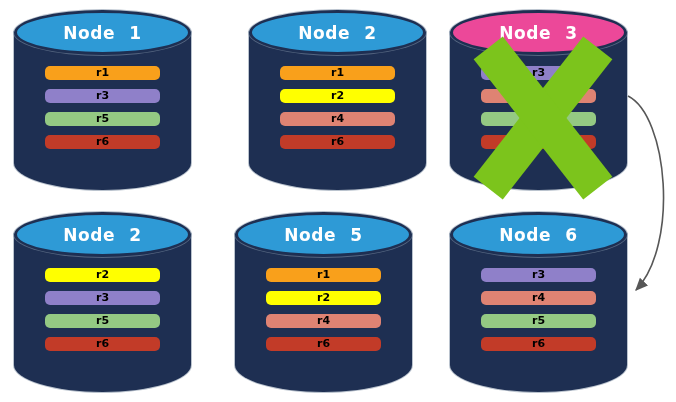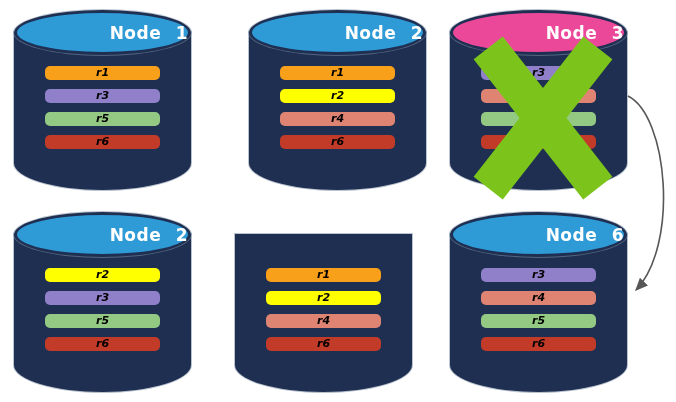--- a/index.html
+++ b/index.html
@@ -19,31 +19,31 @@
     position:absolute; left:0; right:0; top:22px; bottom:0;
     background:#1E2F52;
     border-radius:0 0 50% 50% / 0 0 27px 27px;
     box-shadow:0 0 0 1px rgba(130,145,165,0.55);
   }
   .cyl-top {
     position:absolute; left:0; top:0; width:177px; height:45px;
     box-sizing:border-box;
     background:#2E9AD6; border:3px solid #1E2F52; border-radius:50%;
     box-shadow:0 0 0 1px rgba(130,145,165,0.55);
-    display:flex; align-items:center; justify-content:flex-end;
+    display:flex; align-items:center; justify-content:center;
   }
   .node-title {
     color:#ffffff; font-weight:bold; font-size:17px;
     letter-spacing:0.5px; word-spacing:8px; white-space:pre;
   }
   .bars { position:absolute; left:31px; top:56px; width:115px; }
   .bar {
     height:14px; margin-bottom:9px; border-radius:5px;
     display:flex; align-items:center; justify-content:center;
-    font-size:11px; font-weight:bold; color:#000; line-height:14px;font-style:italic;
+    font-size:11px; font-weight:bold; color:#000; line-height:14px;
   }
 
   .fail-x { position:absolute; left:36px; top:37px; width:113px; height:142px; }
   .x-leg  { position:absolute; left:50%; top:50%; width:37px; height:178px; background:#7CC41C; }
   .x-leg.a { transform:translate(-50%,-50%) rotate(38deg); }
   .x-leg.b { transform:translate(-50%,-50%) rotate(-38deg); }
 
   .arrow-svg { position:absolute; left:0; top:0; width:676px; height:402px; pointer-events:none; }
 </style>
 </head>
@@ -102,20 +102,23 @@
     <div class="bars">
       <div class="bar" style="background: rgb(255, 255, 0);">r2</div>
       <div class="bar" style="background: rgb(143, 128, 201);">r3</div>
       <div class="bar" style="background: rgb(148, 201, 131);">r5</div>
       <div class="bar" style="background: rgb(194, 59, 40);">r6</div>
     </div>
   </div>
 
   <div class="node node-5">
     <div class="cyl-body" style="background: rgb(30, 47, 82);"></div>
+    <div class="cyl-top" style="background: rgb(46, 154, 214);">
+      <span class="node-title">Node 5</span>
+    </div>
     <div class="bars">
       <div class="bar" style="background: rgb(249, 160, 27);">r1</div>
       <div class="bar" style="background: rgb(255, 255, 0);">r2</div>
       <div class="bar" style="background: rgb(223, 131, 115);">r4</div>
       <div class="bar" style="background: rgb(194, 59, 40);">r6</div>
     </div>
   </div>
 
   <div class="node node-6">
     <div class="cyl-body" style="background: rgb(30, 47, 82);"></div>

